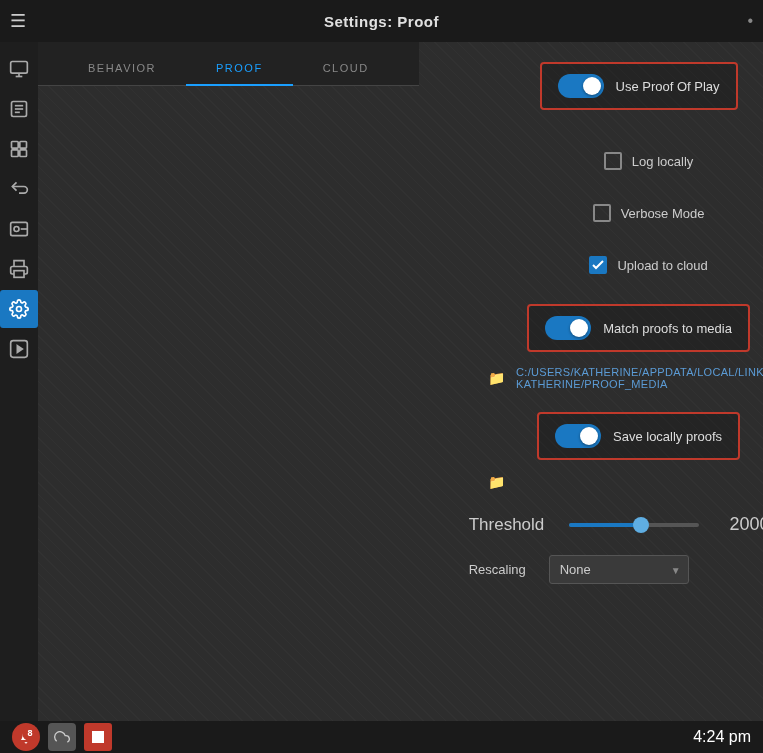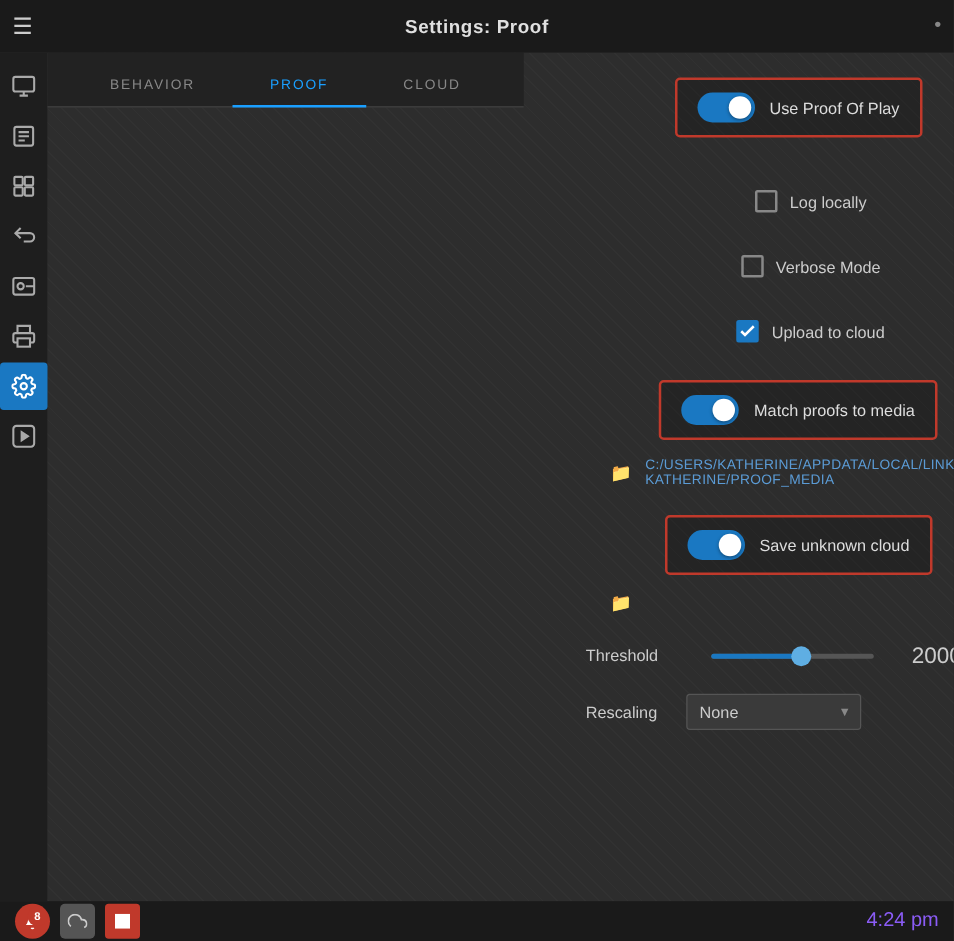--- a/index.html
+++ b/index.html
@@ -243,21 +243,21 @@
     
     .threshold-row {
       display: flex;
       align-items: center;
       gap: 20px;
       margin-bottom: 20px;
       margin-left: 10px;
     }
     .threshold-label {
       color: #ccc;
-      font-size: 13px;
+      font-size: 17px;
       width: 80px;
     }
     .slider-track {
       flex: 1;
       max-width: 200px;
       height: 4px;
       background: #555;
       border-radius: 2px;
       position: relative;
     }
@@ -362,21 +362,21 @@
       width: 28px;
       height: 28px;
       background: #c0392b;
       border-radius: 3px;
       display: flex;
       align-items: center;
       justify-content: center;
       cursor: pointer;
     }
     .status-time {
-      color: #8b5cf6;
+      color: #ffffff;
       font-size: 16px;
     }
   </style>
 </head>
 <body>
 
 <div class="title-bar">
   <span class="hamburger-btn">☰</span>
   <span class="title-bar-title">Settings: Proof</span>
   <span class="title-bar-dots">•</span>
@@ -501,21 +501,21 @@
       <div class="filepath-row" style="margin-bottom:22px;">
         <span class="folder-icon">📁</span>
         <a class="filepath-link" href="#">C:/USERS/KATHERINE/APPDATA/LOCAL/LINK88/LINK88 KATHERINE/PROOF_MEDIA</a>
       </div>
 
       <div class="setting-row" style="margin-bottom:14px;">
         <div class="toggle-container">
           <div class="toggle">
             <div class="toggle-knob"></div>
           </div>
-          <span class="toggle-label">Save unknown cloud</span>
+          <span class="toggle-label">Save locally proofs</span>
         </div>
       </div>
 
       <div class="filepath-row" style="margin-bottom:24px;">
         <span class="folder-icon">📁</span>
       </div>
 
       <div class="threshold-row">
         <span class="threshold-label">Threshold</span>
         <div class="slider-track">

